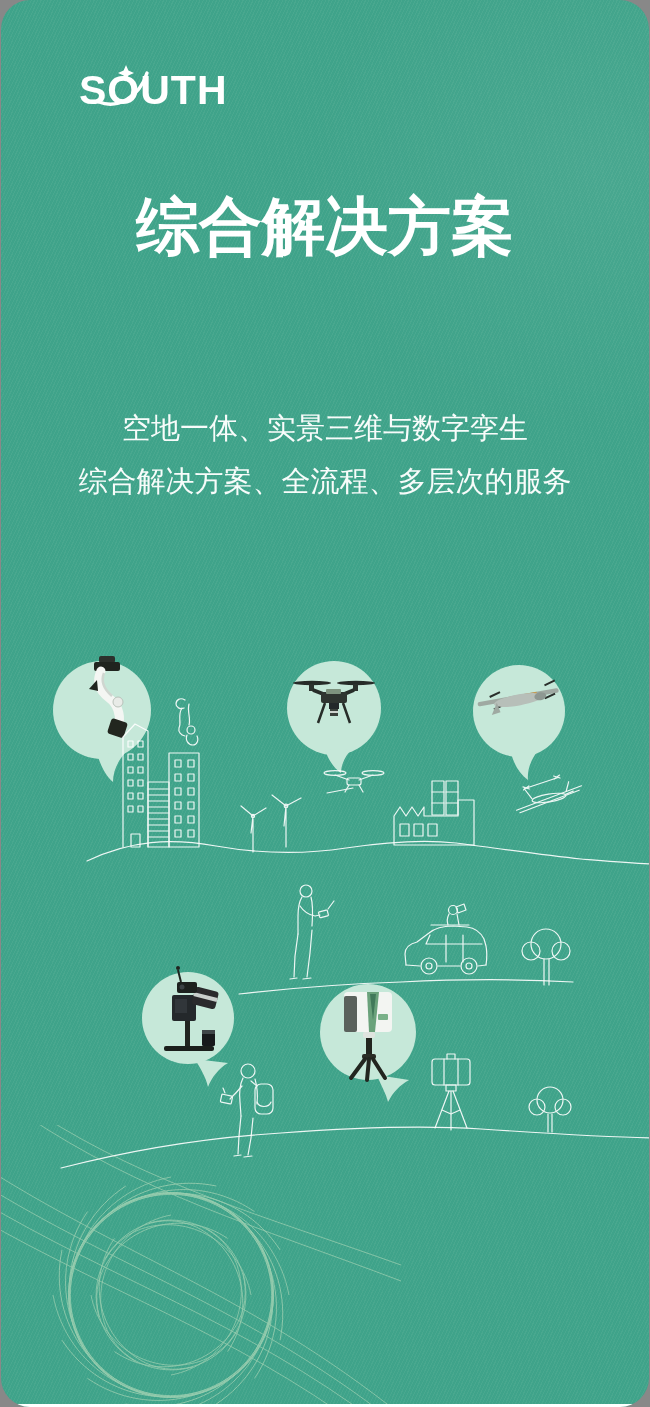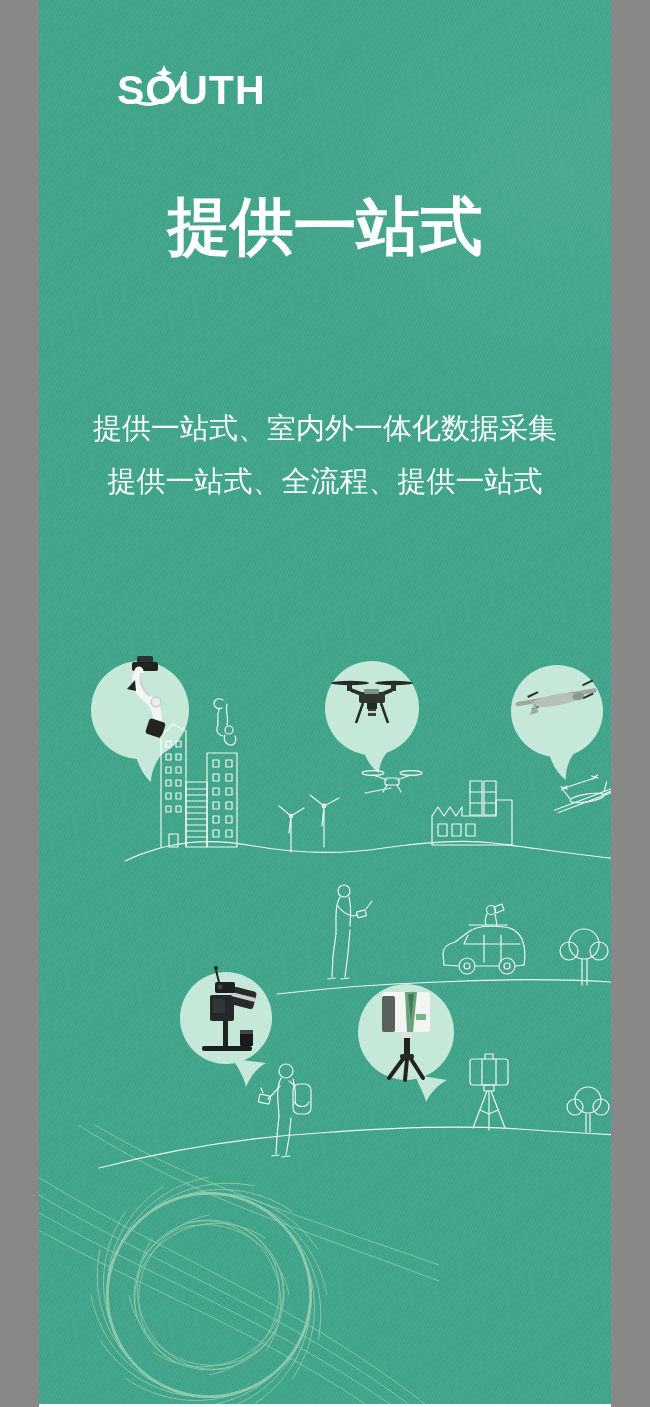--- a/index.html
+++ b/index.html
@@ -5,25 +5,26 @@
   :root{
     --bg:#3fa38a;
     --mint:#c6e8d9;
     --line:#ffffff;
     --pattern:#e6f1cf;
     --title:#ffffff;
   }
   html,body{margin:0;padding:0;background:#888;}
   .poster{
     position:relative;
-    width:572px;height:1407px;
+    width:648px;height:1407px;
     margin:0 auto;
     background:var(--bg);
     overflow:hidden;
     font-family:"Liberation Sans","DejaVu Sans",sans-serif;
+    border-radius:29px;
   }
   .hatch{
     position:absolute;inset:0;
     background:
       radial-gradient(ellipse 420px 380px at 92% 12%, rgba(255,255,255,0.05), transparent 70%),
       repeating-linear-gradient(115deg, rgba(234,246,220,0.06) 0px, rgba(234,246,220,0.06) 1px, transparent 1px, transparent 3px);
     pointer-events:none;
   }
   .logo{position:absolute;left:76px;top:60px;}
   .title{
@@ -55,26 +56,26 @@
 
   <div class="hatch"></div>
 
   <svg class="logo" width="180" height="58" viewBox="0 0 180 58">
     <text x="2" y="44" font-size="41" font-weight="bold" letter-spacing="1" fill="#ffffff">SOUTH</text>
     <path d="M 49 5 l 2.4 5.6 5.6 2.4 -5.6 2.4 -2.4 5.6 -2.4 -5.6 -5.6 -2.4 5.6 -2.4 Z" fill="#ffffff"></path>
     <path d="M 22 42 C 40 49 62 38 70 13" stroke="#ffffff" stroke-width="3.4" fill="none" stroke-linecap="round"></path>
   </svg>
 
   <div class="title">
-    <div>提供一站式</div>
+    <div>综合解决方案</div>
   </div>
 
   <div class="subtitle">
-    <div>提供一站式、室内外一体化数据采集</div>
-    <div>提供一站式、全流程、提供一站式</div>
+    <div>空地一体、实景三维与数字孪生</div>
+    <div>综合解决方案、全流程、多层次的服务</div>
   </div>
 
   <svg class="scene scene1" width="650" height="245" viewBox="0 0 650 245">
 
     <g>
       <circle class="bubble" cx="101" cy="70" r="49"></circle>
       <path class="bubble" d="M 96 114 C 100 126 104 135 112 142 C 112 131 117 121 124 113 Z"></path>
     </g>
     <g>
       <circle class="bubble" cx="333" cy="68" r="47"></circle>

